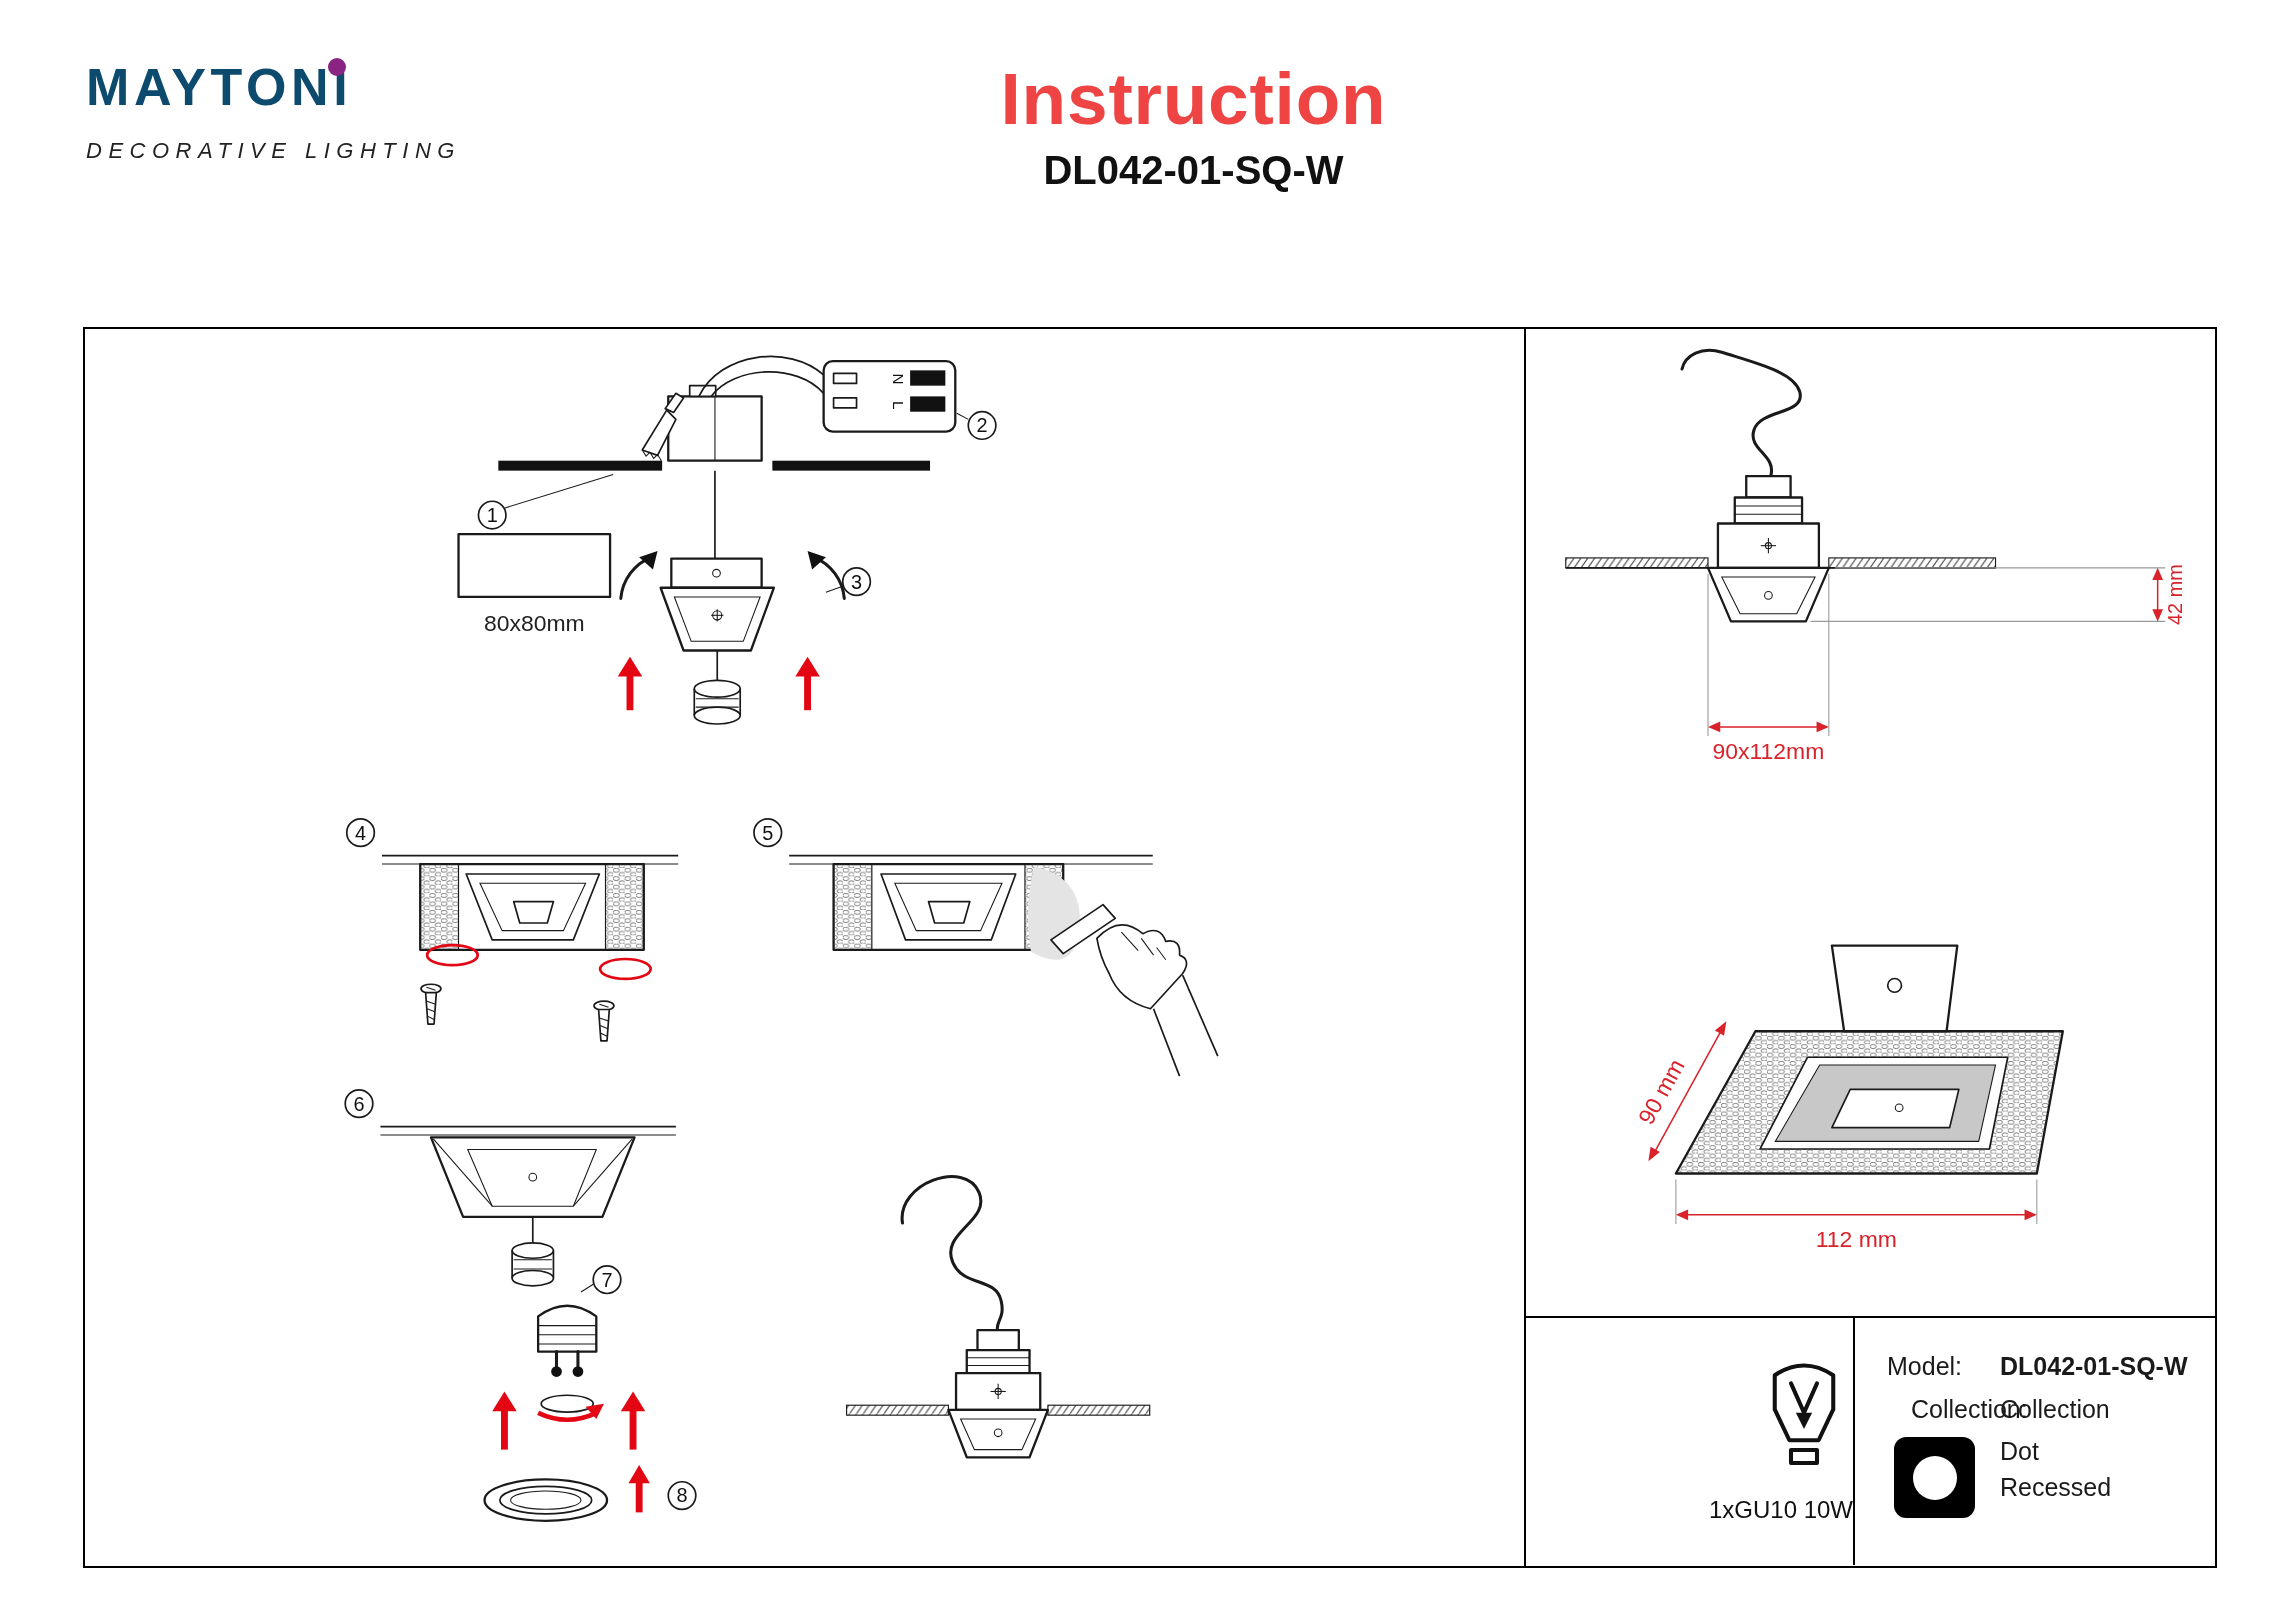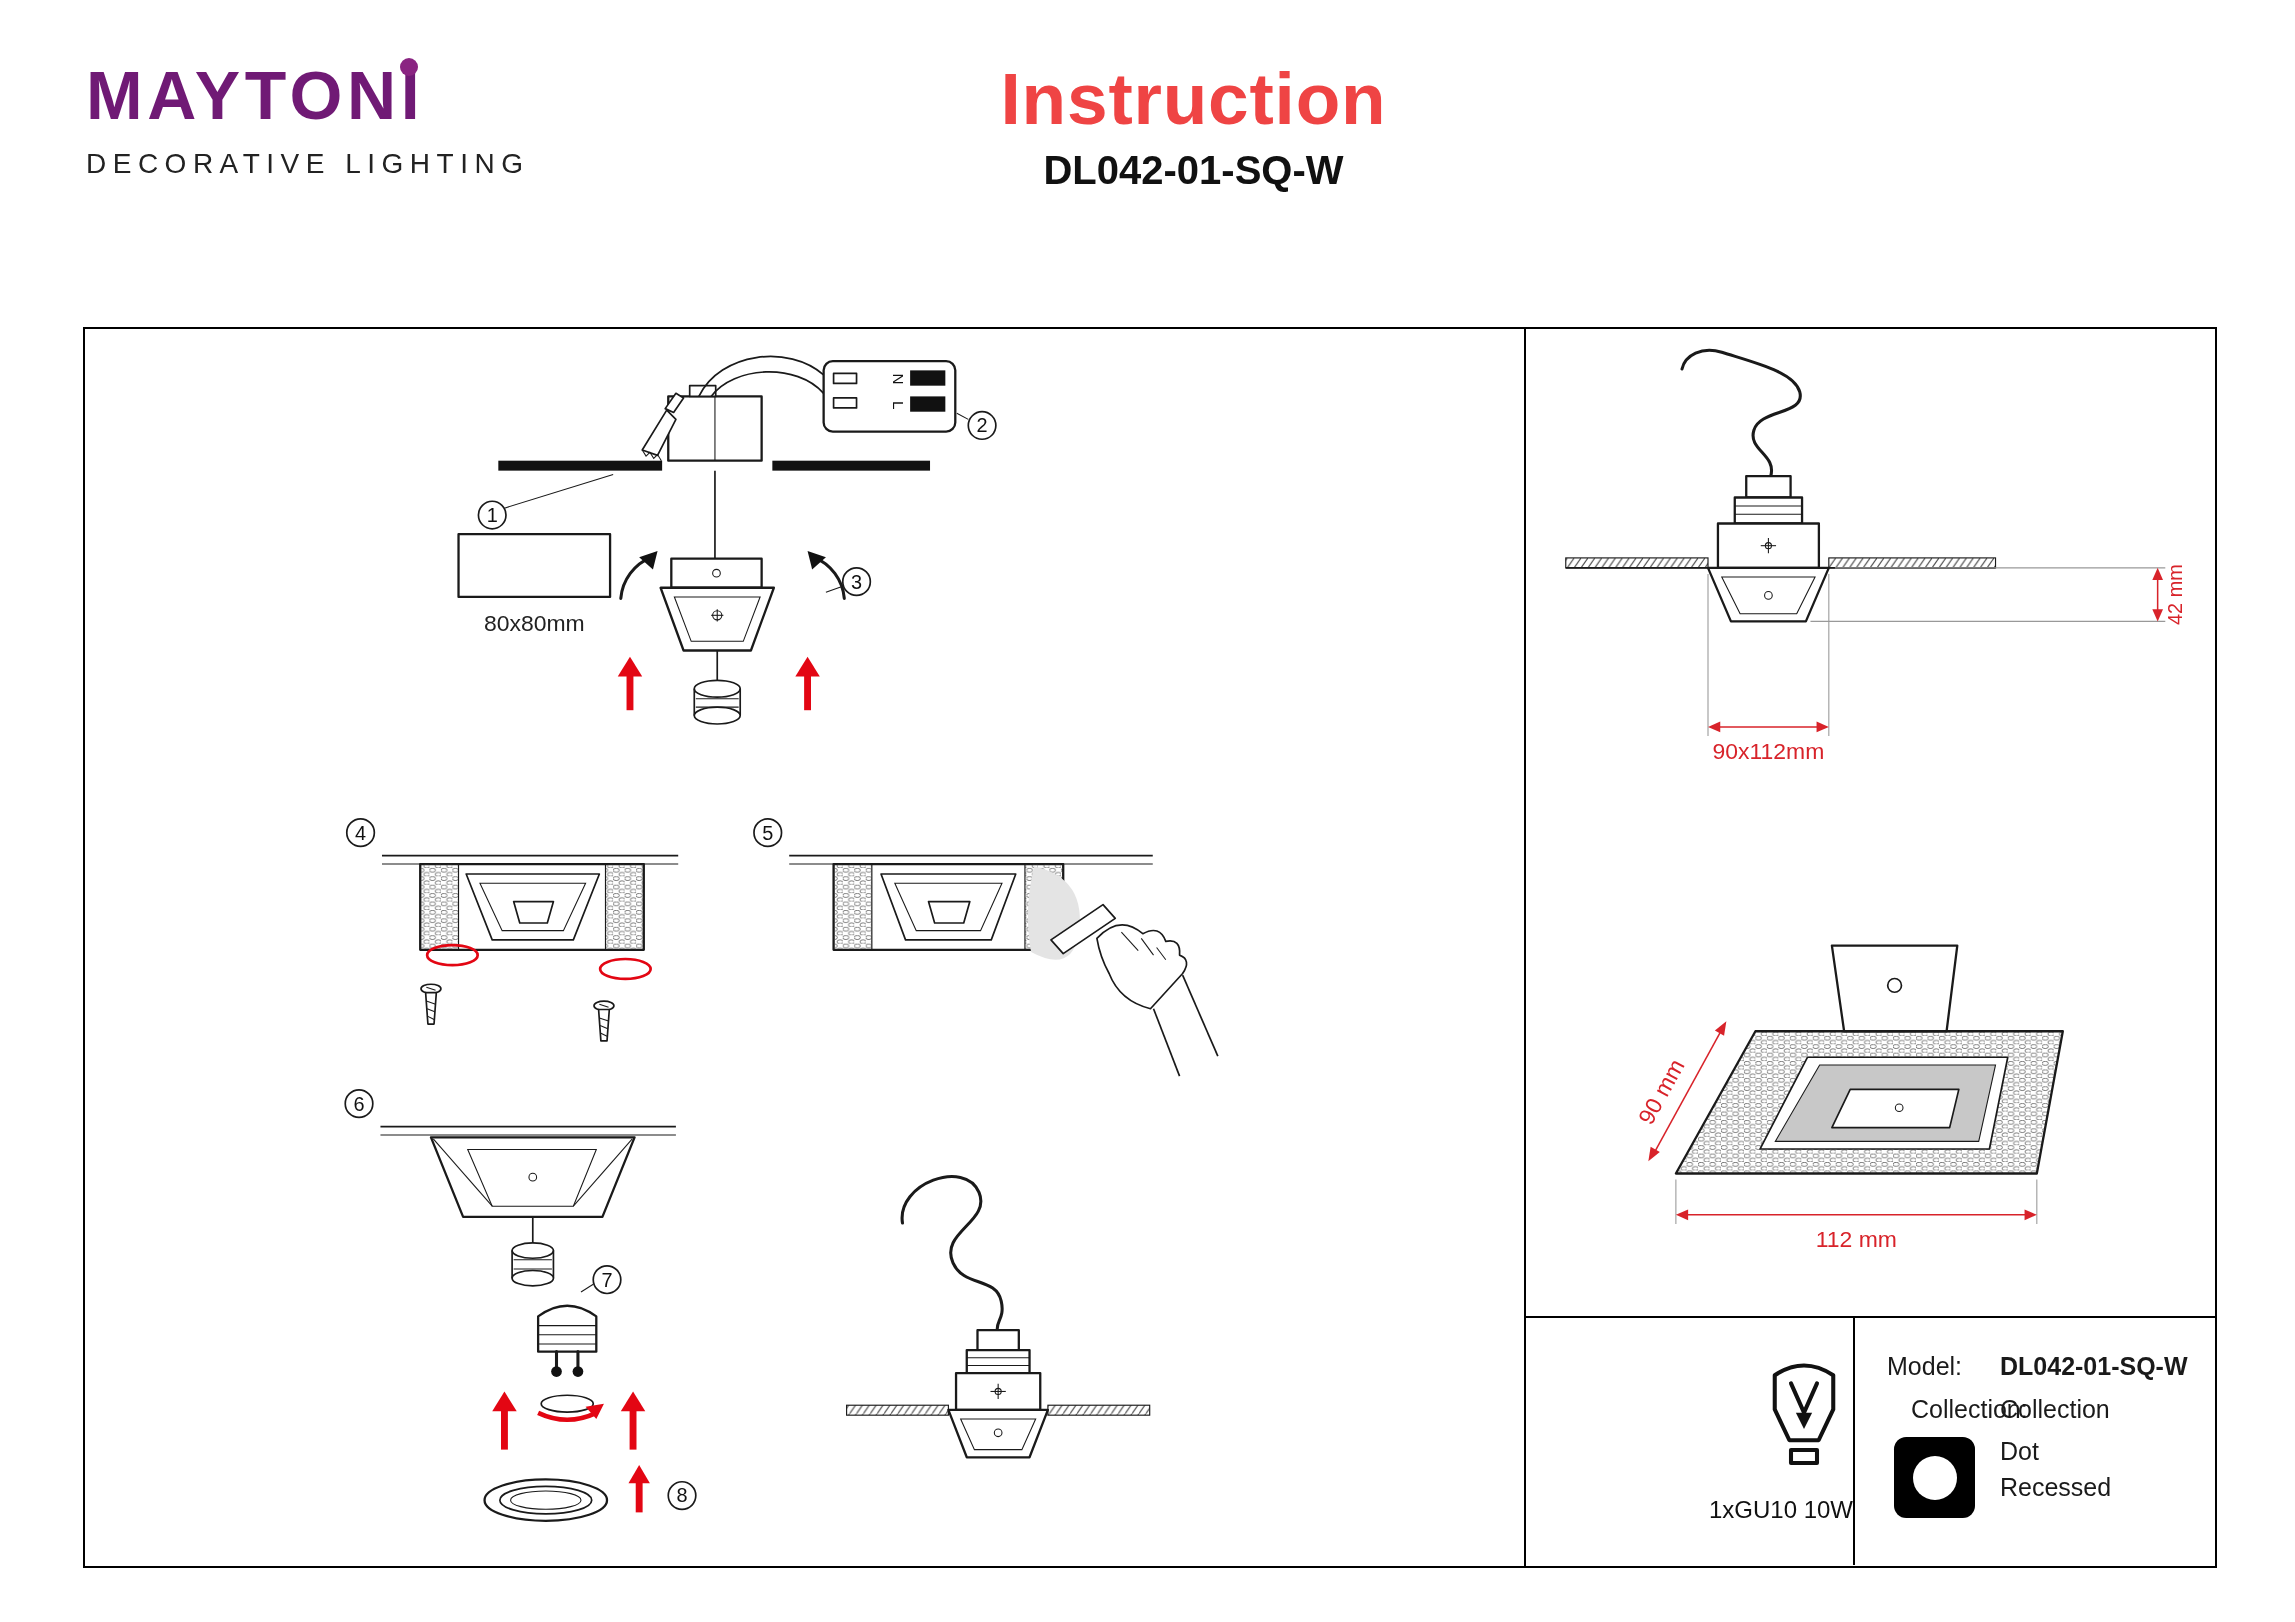--- a/index.html
+++ b/index.html
@@ -1,26 +1,26 @@
 <!DOCTYPE html>
 <html style="font-size:12.2px"><head>
 <meta charset="utf-8">
 <style>
   html,body{margin:0;padding:0;background:#fff;}
   body{font-family:"Liberation Sans",sans-serif;color:#1a1a1a;}
   #page{position:relative;width:2295px;height:1623px;background:#fff;overflow:hidden;}
 
   
   .brand{position:absolute;left:86px;top:61px;}
-  .logo{position:relative;display:inline-block;font-size:68px;font-weight:800;
-        letter-spacing:4.6px;line-height:1;color:#701a75;}
+  .logo{position:relative;display:inline-block;font-size:52px;font-weight:800;
+        letter-spacing:4.6px;line-height:1;color:#0c4a6e;}
   .logo-dot{position:absolute;width:18.4px;height:18.4px;border-radius:50%;
         background:#8a2482;right:6.1px;top:-3.1px;}
-  .tagline{margin-top:19px;text-align:right;font-size:28px;letter-spacing:6.5px;
-        color:#222;padding-right:3.1px;}
+  .tagline{margin-top:25px;text-align:right;font-size:22px;letter-spacing:6.5px;
+        color:#222;padding-right:3.1px;font-style:italic;}
   .title-block{position:absolute;left:872px;top:57px;width:643px;text-align:center;}
   .title-block h1{margin:0;font-size:73px;font-weight:600;letter-spacing:0.8px;color:#ef4444;}
   .title-block h2{margin:7.7px 0 0;font-size:40px;font-weight:700;color:#111;}
 
   
   .main-box{position:absolute;left:83px;top:327px;width:2130px;height:1237px;
         border:2.3px solid #000;background:#fff;}
   .div-v1{position:absolute;left:1439px;top:0;width:2.3px;height:1237px;background:#000;}
   .div-h {position:absolute;left:1439px;top:987px;width:692px;height:2.3px;background:#000;}
   .div-v2{position:absolute;left:1768px;top:989px;width:2.3px;height:247px;background:#000;}

